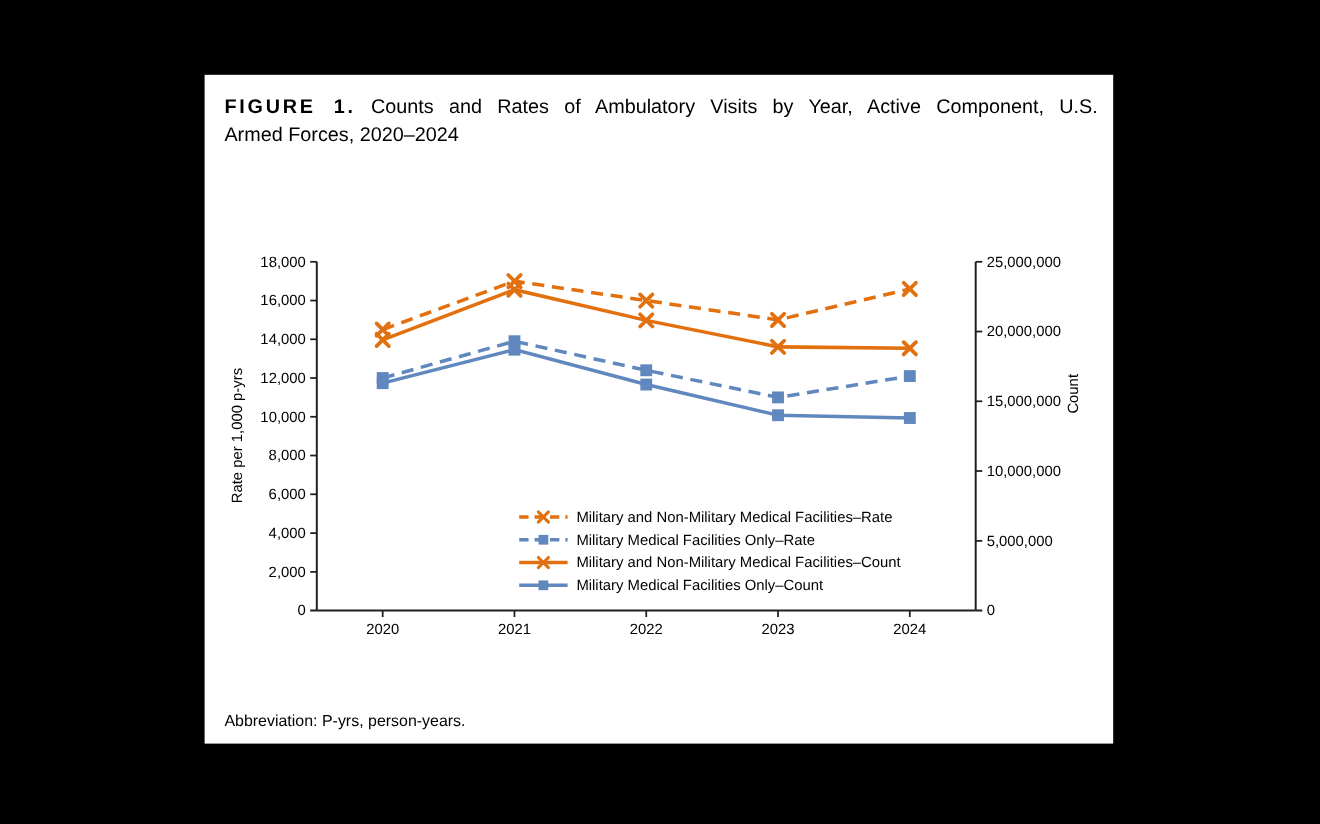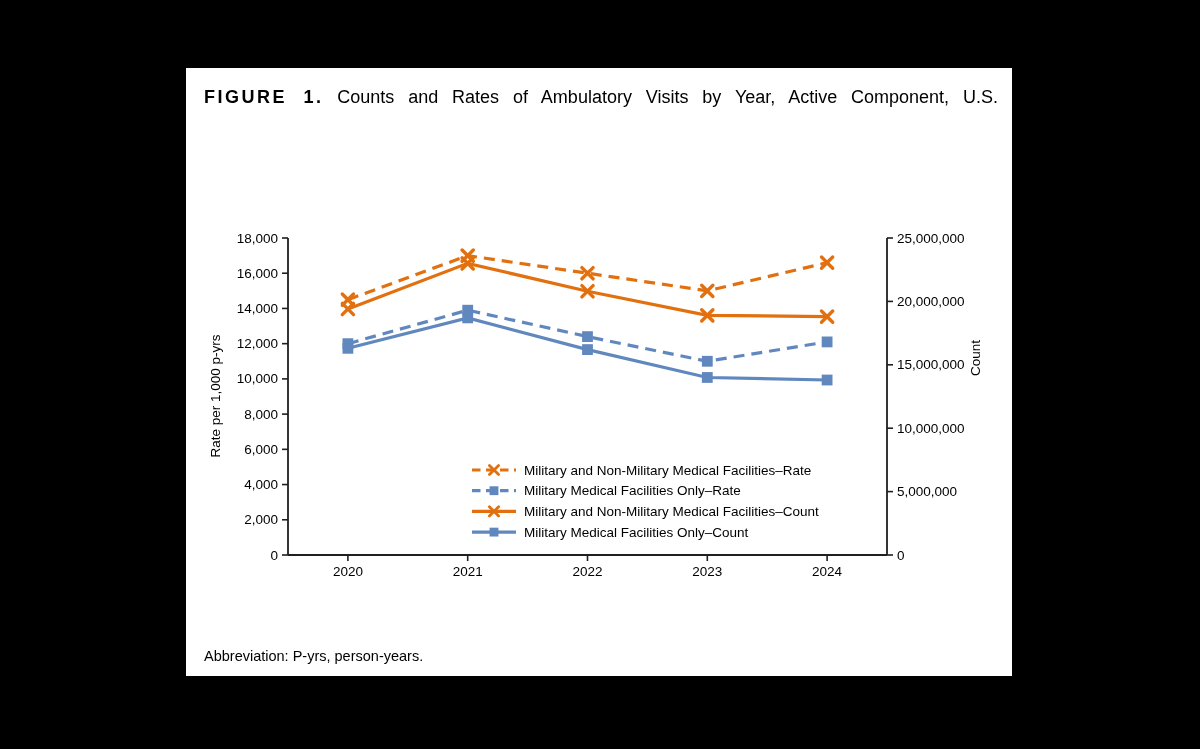--- a/index.html
+++ b/index.html
@@ -16,20 +16,21 @@
   .footnote{position:absolute;left:18px;top:580px;font-size:14.5px;color:#000;text-align:center;}
 </style>
 </head>
 <body>
 
 <div class="stage">
   <div class="panel">
 
     <div class="title">
       <div class="title-line1"><span class="fig-label">FIGURE 1.</span> <span>Counts and Rates of Ambulatory Visits by Year, Active Component, U.S.</span></div>
+      <div class="title-line2">Armed Forces, 2020–2024</div>
     </div>
 
     <svg id="chart-svg" width="826" height="400" viewBox="0 0 826 400">
         <line x1="102" y1="20" x2="102" y2="337" stroke="#1F1F1F" stroke-width="1.8"></line>
         <line x1="701" y1="20" x2="701" y2="337" stroke="#1F1F1F" stroke-width="1.8"></line>
         <line x1="102" y1="337" x2="701" y2="337" stroke="#1F1F1F" stroke-width="1.8"></line>
         <line x1="96" y1="337" x2="102" y2="337" stroke="#1F1F1F" stroke-width="1.6"></line>
         <text x="92" y="341.5" text-anchor="end">0</text>
         <line x1="96" y1="301.77777777777777" x2="102" y2="301.77777777777777" stroke="#1F1F1F" stroke-width="1.6"></line>
         <text x="92" y="306.27777777777777" text-anchor="end">2,000</text>

